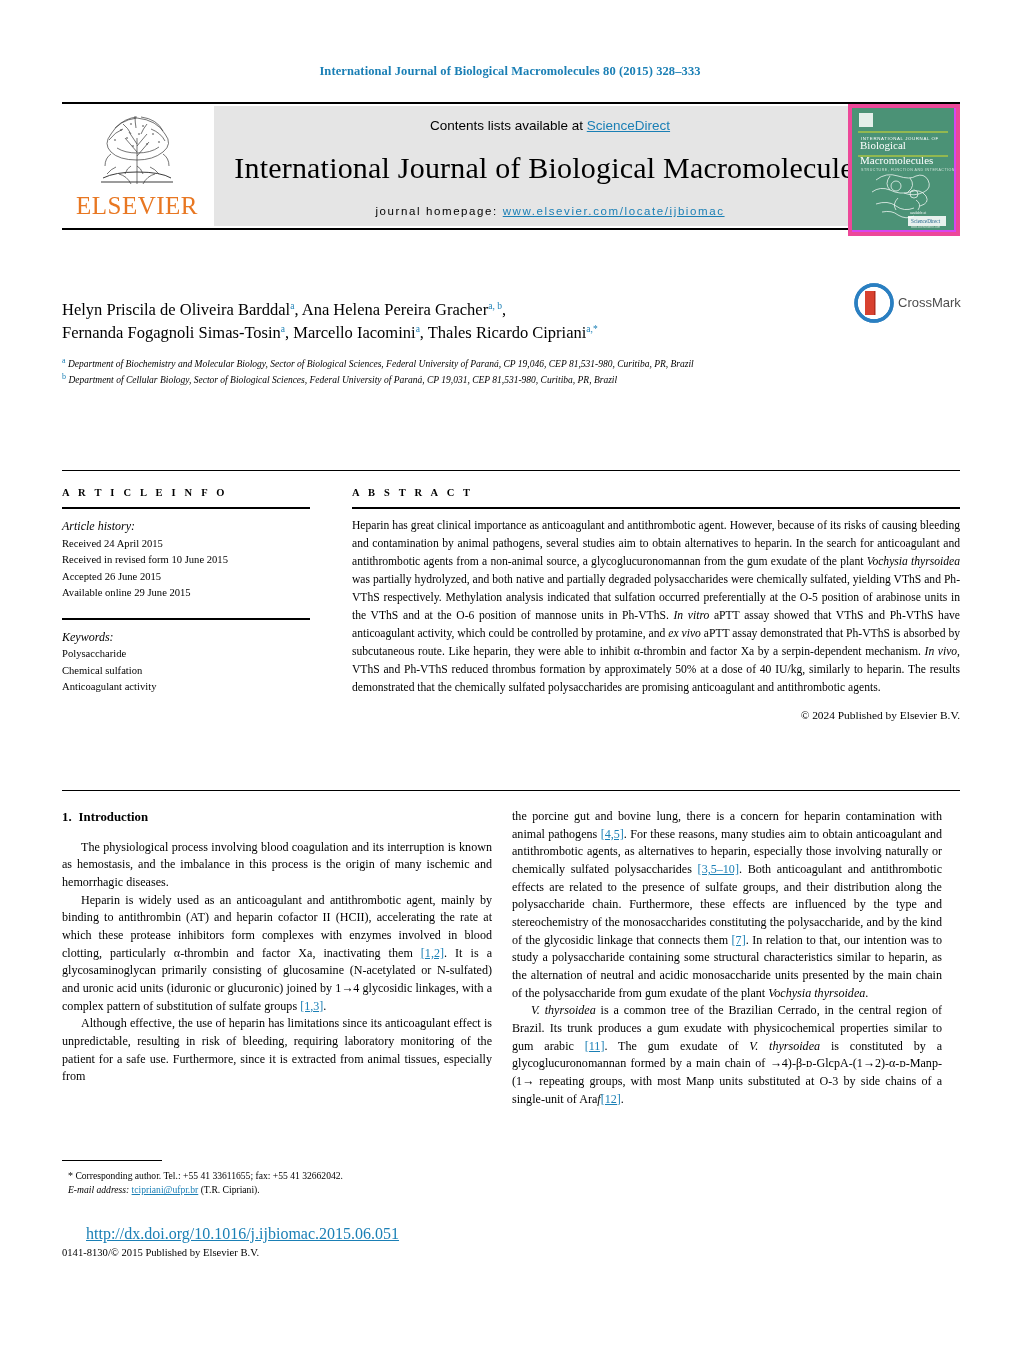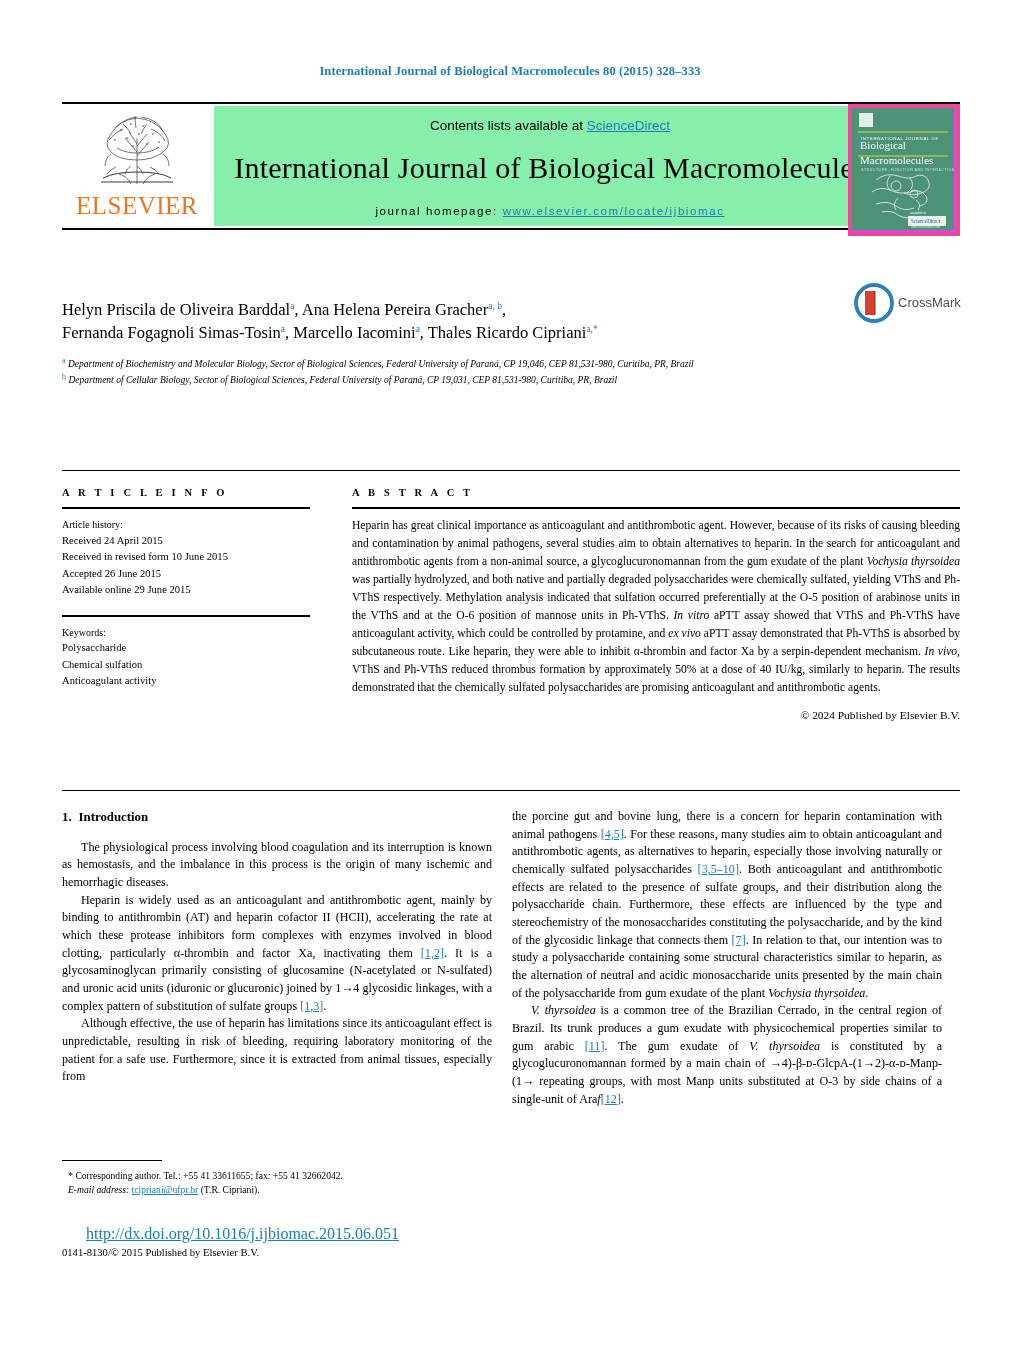--- a/index.html
+++ b/index.html
@@ -73,21 +73,21 @@
     text-align: center;
     margin-top: 1px;
     line-height: 1;
   }
   .center-panel {
     position: absolute;
     left: 152px;
     top: 4px;
     width: 672px;
     height: 120px;
-    background: #86efac;
+    background: #e5e5e5;
     text-align: center;
   }
   .contents-line {
     font-size: 13.5px;
     padding-top: 12px;
     color: #000;
     font-family: "Liberation Sans", sans-serif;
   }
   .sciencedirect { color: #1a7fb5; }
   .journal-title-big {
@@ -186,21 +186,22 @@
 
   .sect-head {
     font-size: 10.5px;
     font-weight: bold;
     letter-spacing: 3.2px;
     font-family: "Liberation Serif", serif;
   }
   .hr-med  { height: 2px; background: #000; margin: 9px 0 8px 0; }
 
   .hist-label, .kw-label {
-    font-size: 10px;
+    font-style: italic;
+    font-size: 12px;
     line-height: 1.55;
   }
   .hist-line, .kw-line {
     font-size: 10.6px;
     line-height: 1.56;
   }
   .kw-block { margin-top: 16px; }
 
   .abstract-text {
     font-size: 11.6px;

